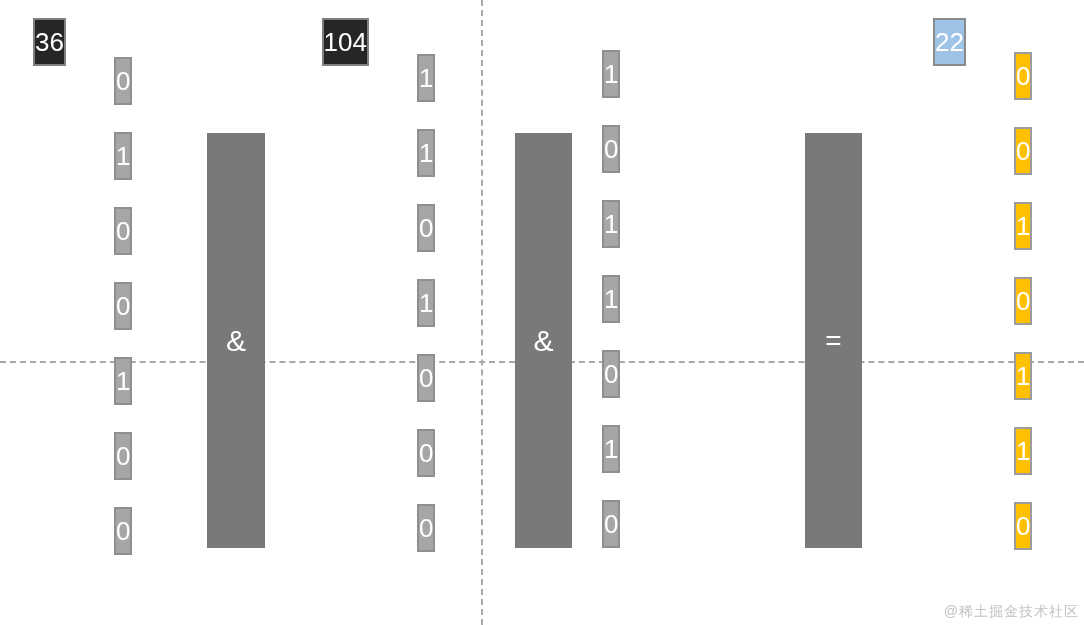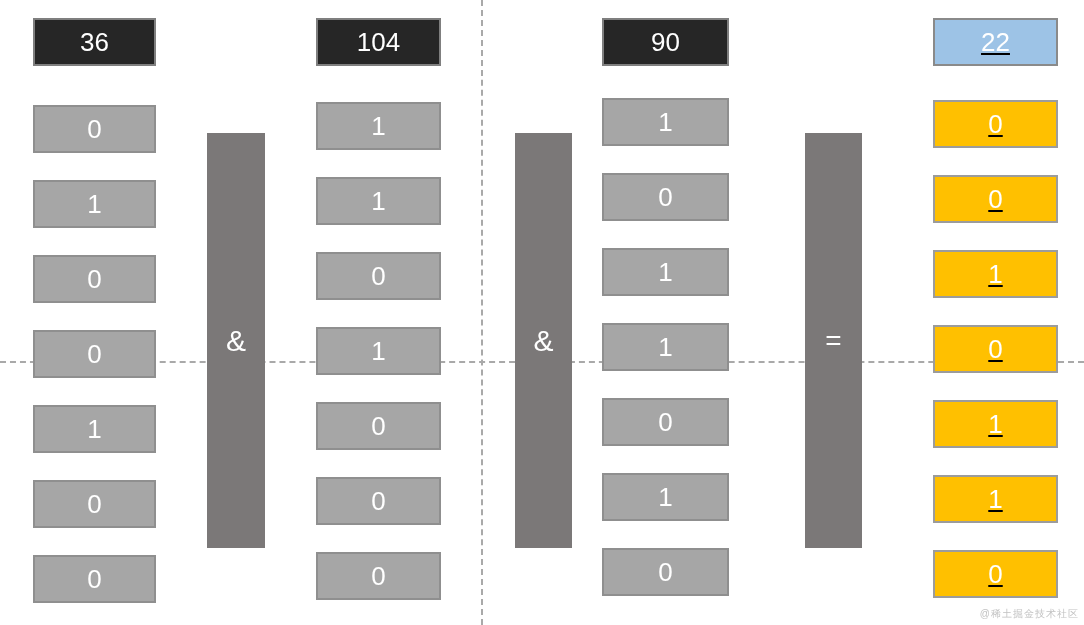--- a/index.html
+++ b/index.html
@@ -23,27 +23,28 @@
     position: absolute;
     left: 0; top: 361px;
     width: 1084px; height: 0;
     border-top: 2px dashed #a9a9a9;
     z-index: 1;
   }
   
   .col {
     position: absolute;
     display: flex;
-    flex-direction: column;
+    flex-direction: row;
     z-index: 2;
+    gap: 48px;
   }
   #col1 { left: 33px;  top: 18px; width: 123px; }
   #col2 { left: 316px; top: 18px; width: 125px; justify-content: center; }
   #col3 { left: 602px; top: 18px; width: 127px; }
-  #col4 { left: 933px; top: 18px; width: 125px; text-decoration: underline; }
+  #col4 { left: 933px; top: 18px; width: 125px; }
   .hdr {
     height: 48px;
     box-sizing: border-box;
     display: flex;
     align-items: center;
     justify-content: center;
     font-size: 26px;
     color: #ffffff;
     border: 2px solid #7f7f7f;
   }
@@ -82,21 +83,21 @@
     z-index: 2;
   }
   #bar1 { left: 207px; top: 133px; width: 58px; height: 415px; }
   #bar2 { left: 515px; top: 133px; width: 57px; height: 415px; }
   #bar3 { left: 805px; top: 133px; width: 57px; height: 415px; font-size: 28px; }
   
   .watermark {
     position: absolute;
     right: 5px;
     bottom: 4px;
-    font-size: 10px;
+    font-size: 14px;
     color: #c2c2c2;
     letter-spacing: 1px;
     z-index: 3;
   }
 </style>
 </head>
 <body>
 
 <div class="canvas">
 
@@ -127,21 +128,20 @@
       <div class="bit gray">1</div>
       <div class="bit gray">0</div>
       <div class="bit gray">0</div>
       <div class="bit gray">0</div>
     </div>
   </div>
 
   <div class="bar" id="bar2">&amp;</div>
 
   <div class="col" id="col3">
-    <div class="hdr dark">90</div>
     <div class="bits">
       <div class="bit gray">1</div>
       <div class="bit gray">0</div>
       <div class="bit gray">1</div>
       <div class="bit gray">1</div>
       <div class="bit gray">0</div>
       <div class="bit gray">1</div>
       <div class="bit gray">0</div>
     </div>
   </div>

